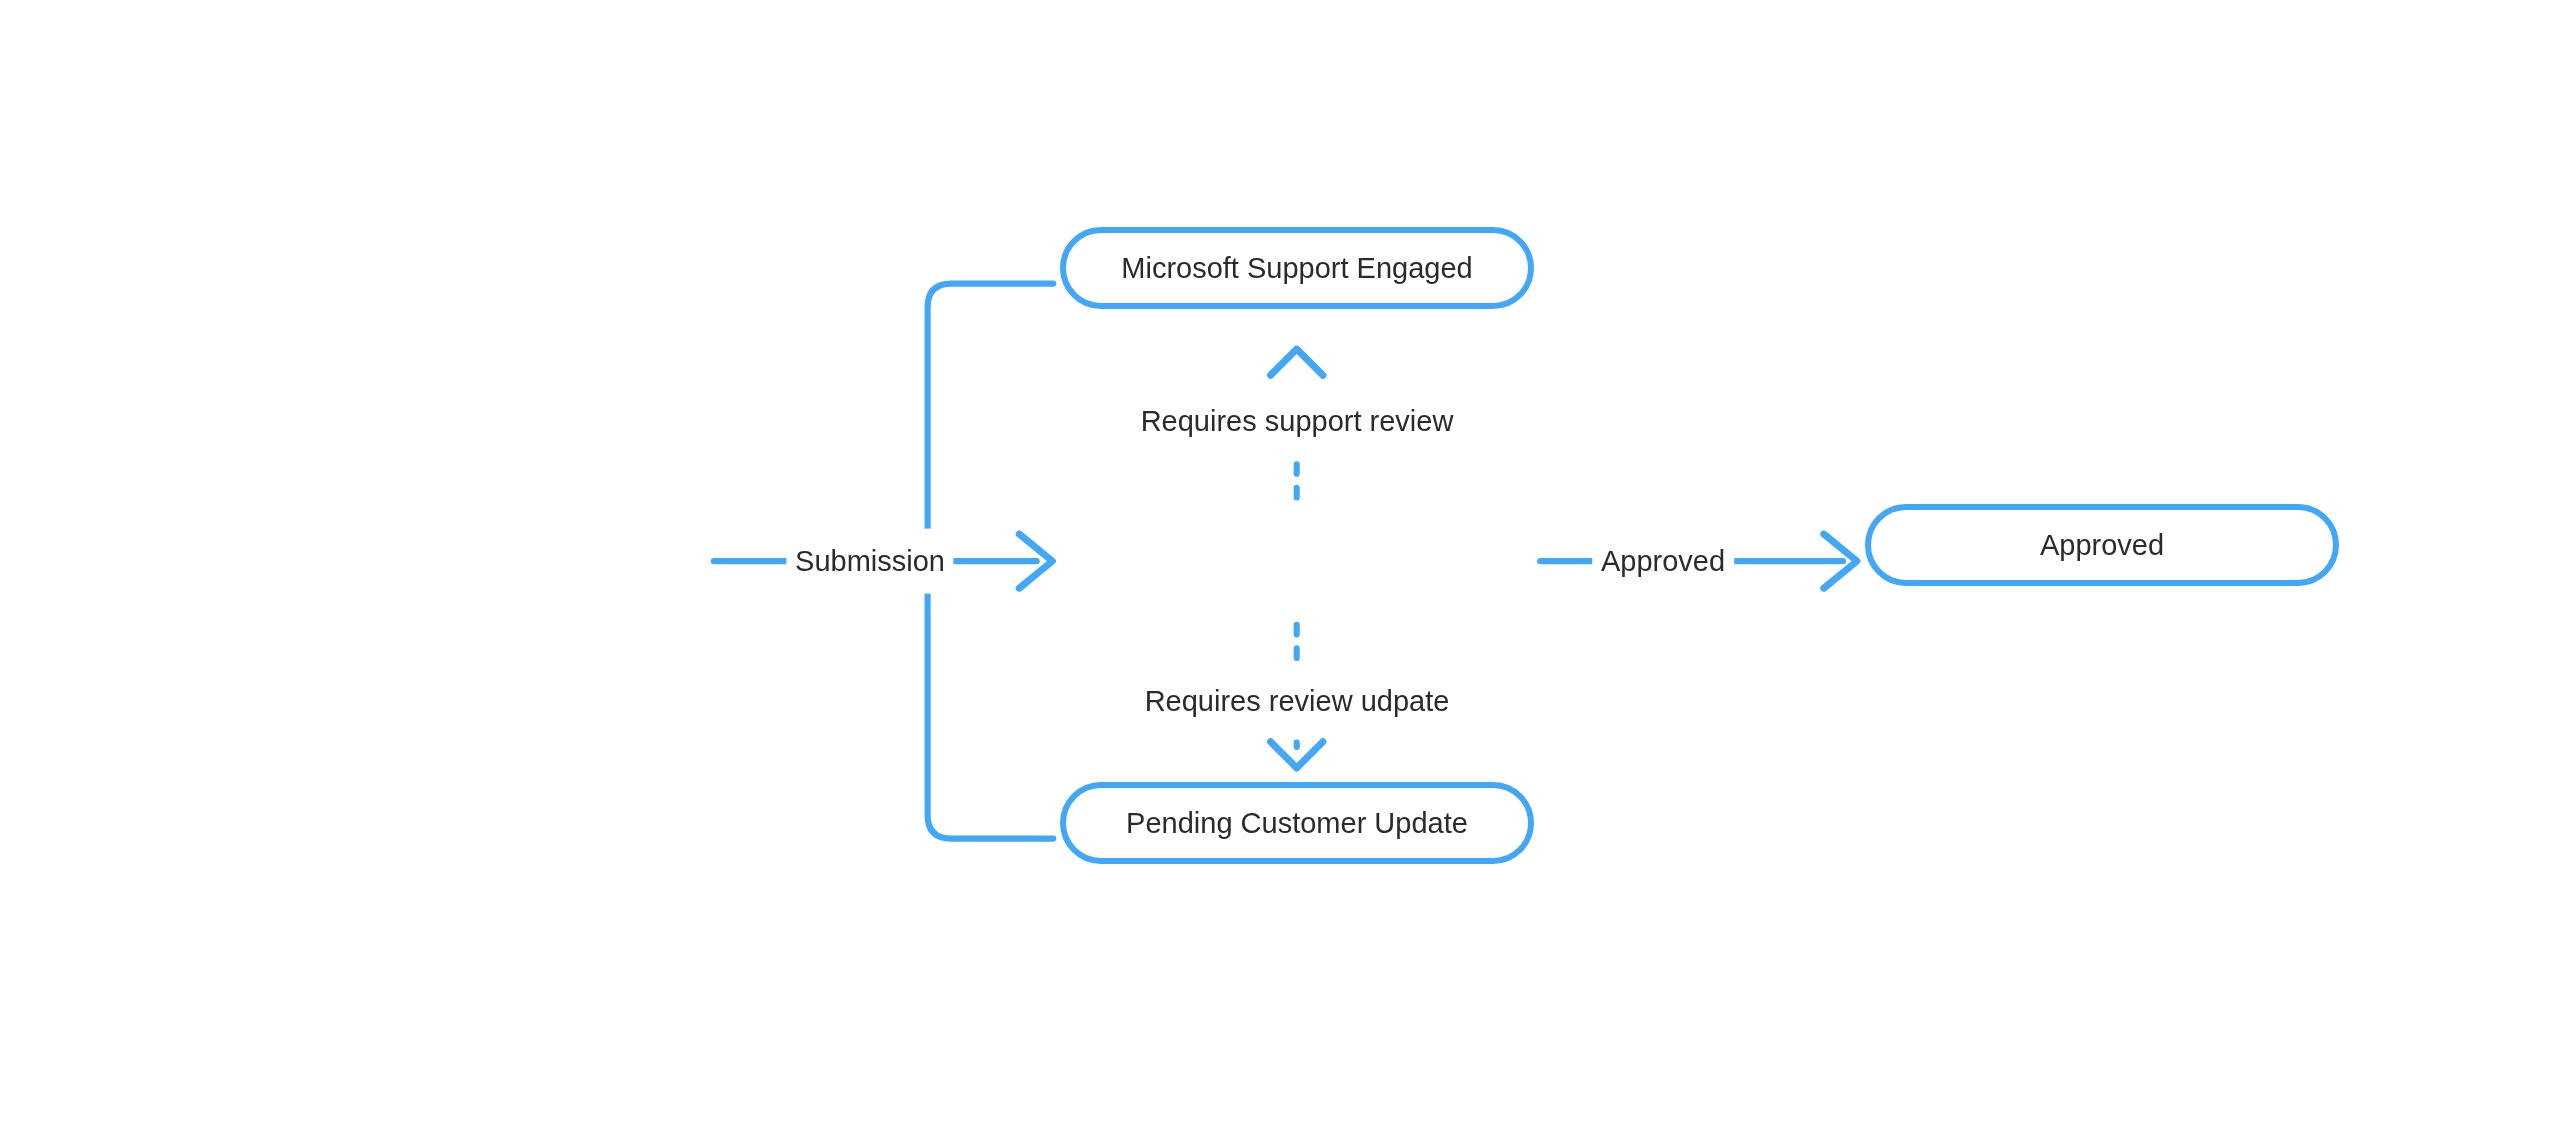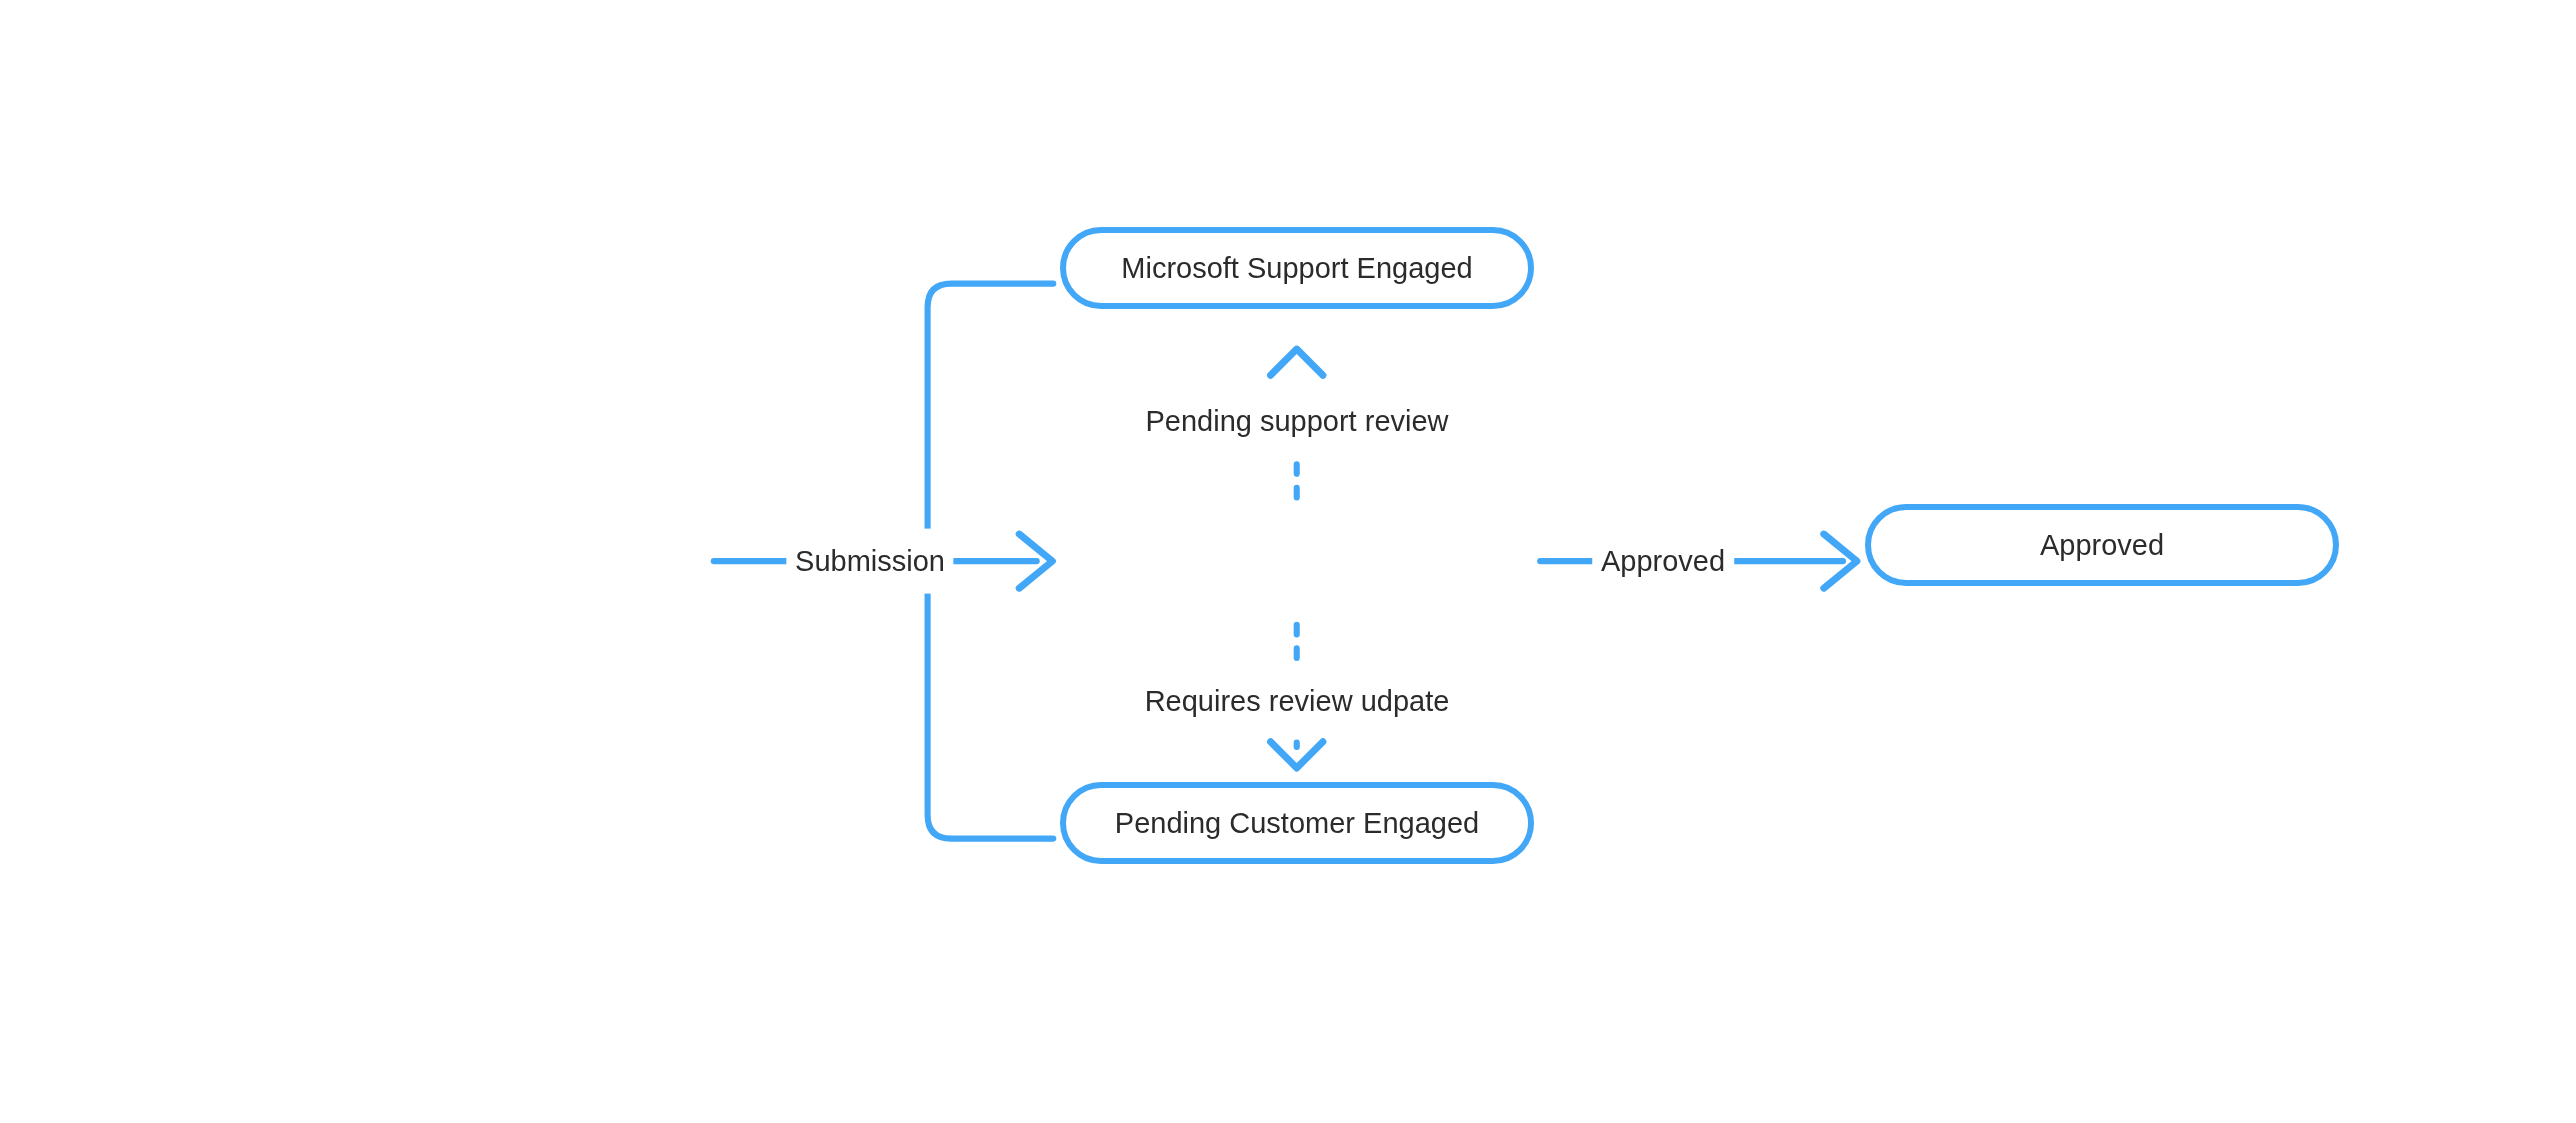--- a/index.html
+++ b/index.html
@@ -93,28 +93,28 @@
     <path class="edge-line dashed" d="M1486 570 V438"></path>
     <path class="arrowhead" d="M1456 430 L1486 400 L1516 430"></path>
 
     <path class="edge-line dashed" d="M1486 716 V856"></path>
     <path class="arrowhead" d="M1456 850 L1486 880 L1516 850"></path>
 
     <path class="edge-line" d="M1207 325 H1090 Q1063 325 1063 352 V934 Q1063 961 1090 961 H1207"></path>
   </svg>
 
   <div class="edge-label label-submission">Submission</div>
-  <div class="edge-label label-support-review">Pending support review</div>
+  <div class="edge-label label-support-review">Requires support review</div>
   <div class="edge-label label-admin-update">Requires review udpate</div>
   <div class="edge-label label-approved">Approved</div>
 
   <div class="node node-mse">
     <span>Microsoft Support Engaged</span>
   </div>
   <div class="node node-pcu">
-    <span>Pending Customer Engaged</span>
+    <span>Pending Customer Update</span>
   </div>
   <div class="node node-approved">
     <span>Approved</span>
   </div>
 
 </div>
 
 
 </body></html>

